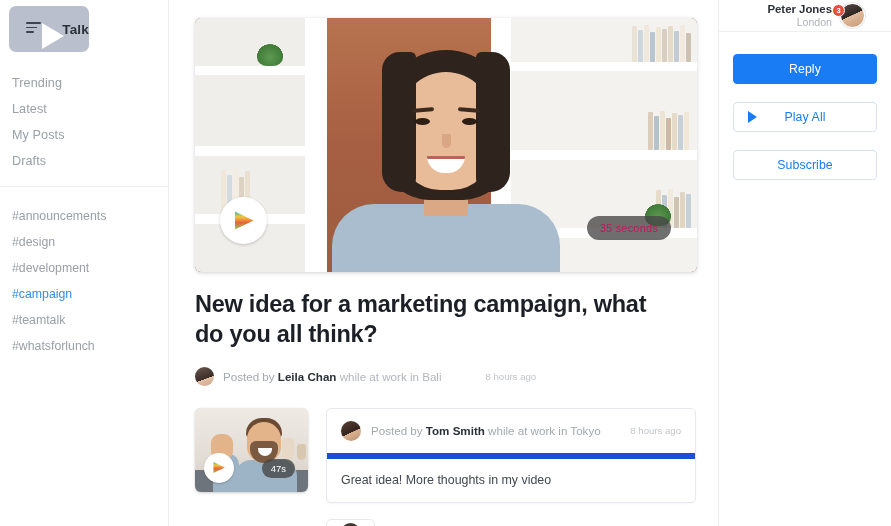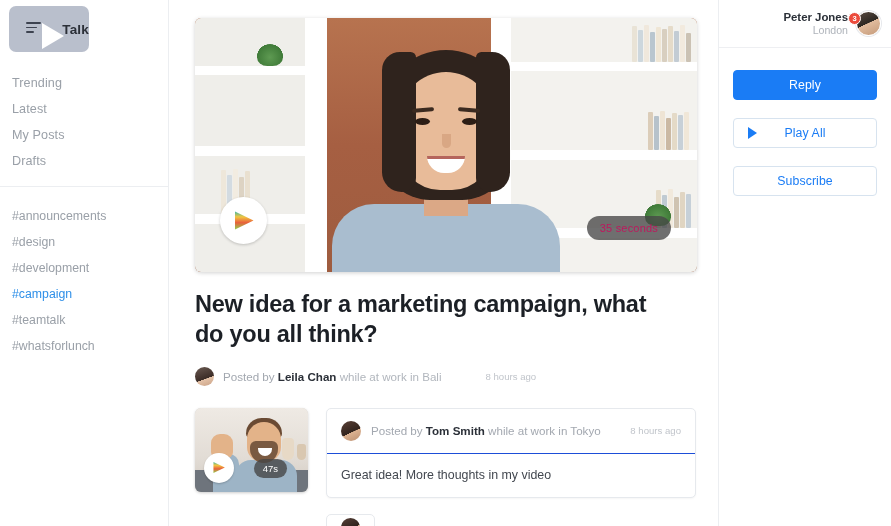--- a/index.html
+++ b/index.html
@@ -180,39 +180,39 @@
   .ct-body { position:absolute; left:40px; bottom:0; width:62px; height:32px; background:#9db4c6; border-radius:16px 16px 0 0; }
   .ct-hand { position:absolute; left:16px; top:26px; width:22px; height:24px; background:#e3b389; border-radius:9px 9px 6px 6px; }
   .ct-arm { position:absolute; left:18px; top:46px; width:26px; height:38px; background:#9db4c6; border-radius:10px 10px 0 0; }
   .play-circle-sm {
     position:absolute; left:9px; bottom:9px;
     width:30px; height:30px; border-radius:50%;
     background:#ffffff; display:flex; align-items:center; justify-content:center;
     box-shadow:0 1px 2px rgba(0,0,0,.2);
   }
   .duration-pill-sm {
-    position:absolute; right:21px; bottom:14px;
+    position:absolute; right:13px; bottom:14px;
     background: rgba(70,70,70,.8);
     color:#ffffff; font-size:9.5px;
     padding:4px 9px; border-radius:10px;
   }
 
   .comment-card {
     margin-left:18px;
     flex:1 1 auto;
     border:1px solid #e6e9ed;
     border-radius:5px;
     background:#ffffff;
     box-shadow:0 1px 2px rgba(0,0,0,.04);
     overflow:hidden;
   }
   .cc-head {
     display:flex; align-items:center;
     padding:12px 14px 12px 14px;
-    border-bottom:1px solid #1d4ed8;
+    border-bottom:6px solid #1d4ed8;
     text-align:right;
   }
   .cc-avatar {
     width:20px; height:20px; border-radius:50%;
     background: linear-gradient(155deg,#5a4036 0%,#33241d 55%,#dcb291 56%,#bb8f70 100%);
     flex:0 0 20px;
   }
   .cc-txt { font-size:11.6px; color:#a3a8b0; margin-left:10px; }
   .cc-txt b { color:#2b3038; font-weight:bold; }
   .cc-time { font-size:9.6px; color:#c1c5cb; margin-left:auto; }
@@ -234,23 +234,23 @@
     flex:0 0 19px;
   }
 
   
   .rightbar {
     width: 173px; flex:0 0 173px; height:526px;
     background:#ffffff;
     border-left:1px solid #eceef1;
   }
   .rb-head {
-    height:48px;
+    height:32px;
     display:flex; align-items:center; justify-content:flex-end;
-    padding-right:10px;
+    padding-right:26px;
     border-bottom:1px solid #eeeff2;
   }
   .rb-user { text-align:right; margin-right:8px; }
   .rb-name { font-size:11.4px; font-weight:bold; color:#2b3038; line-height:1.25; }
   .rb-loc { font-size:10.6px; color:#aeb3ba; line-height:1.25; }
   .rb-avatar-wrap { position:relative; width:25px; height:25px; }
   .rb-avatar {
     width:25px; height:25px; border-radius:50%;
     background: linear-gradient(155deg,#5b4b42 0%,#2c2722 48%,#e0bb9d 49%,#c49a79 100%);
     border:1.5px solid #ffffff;

